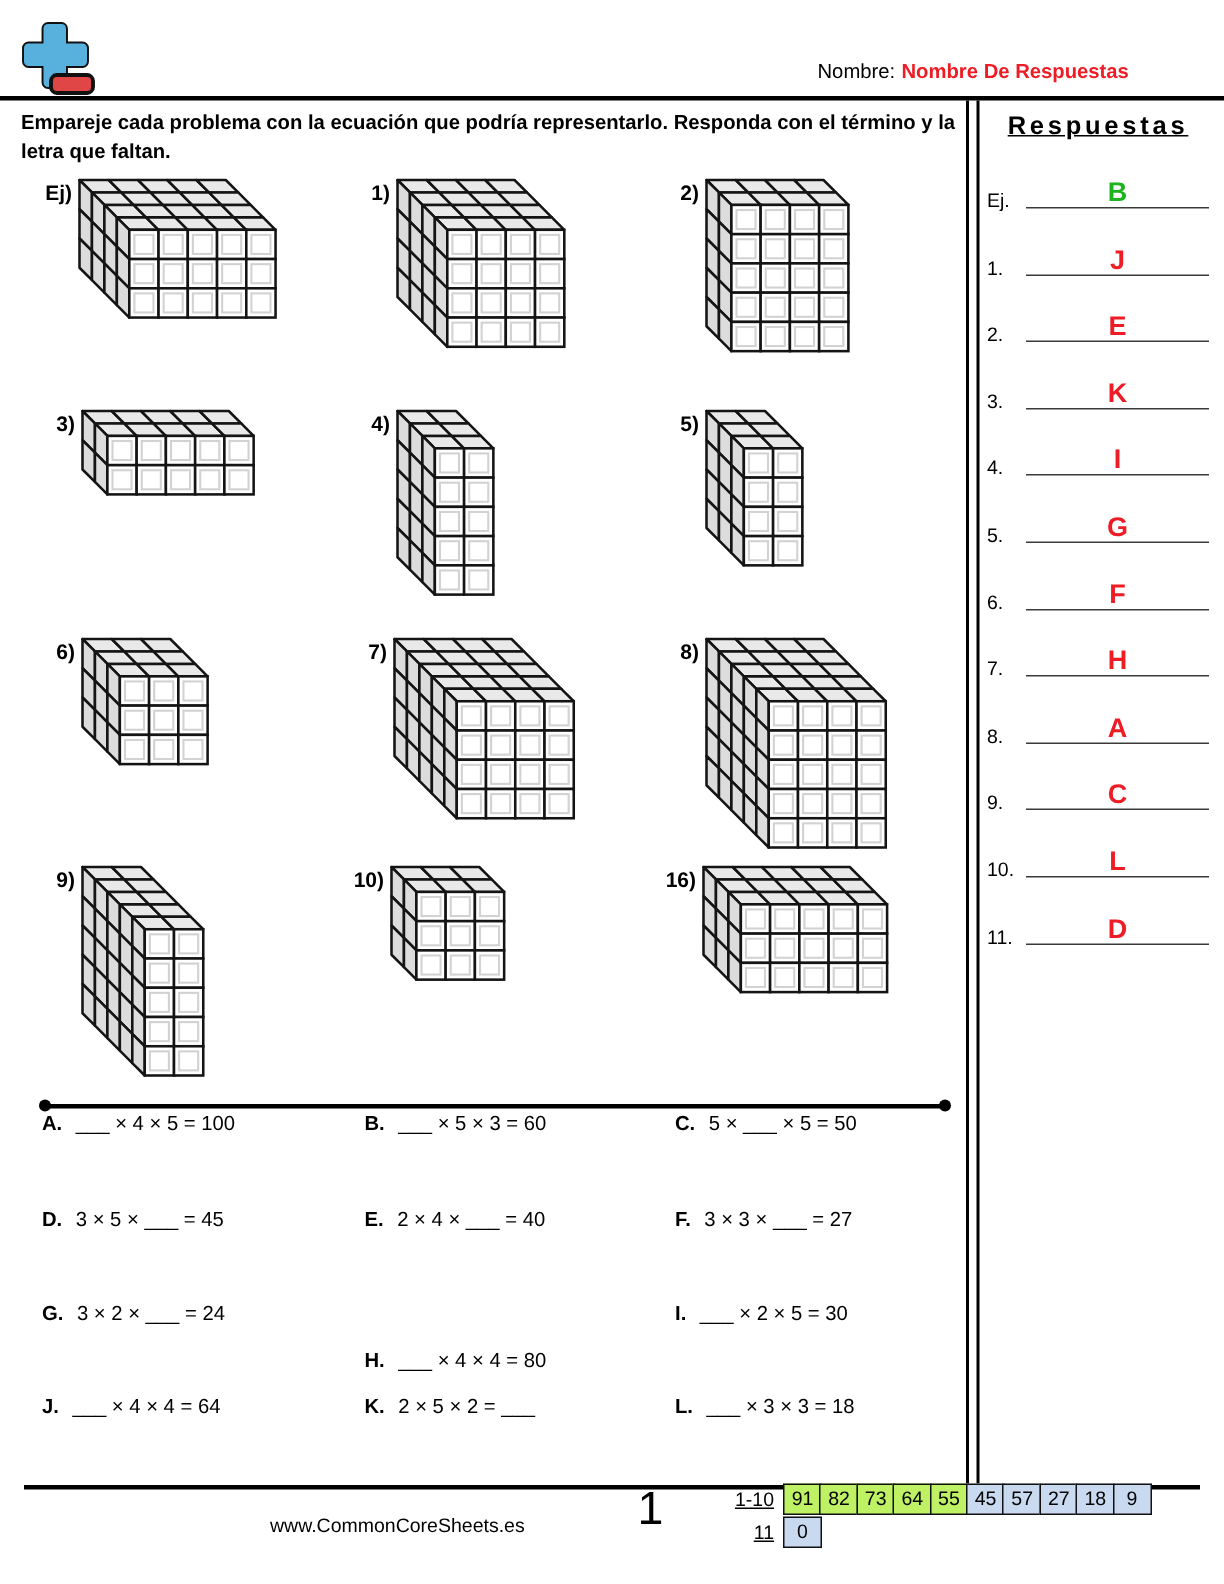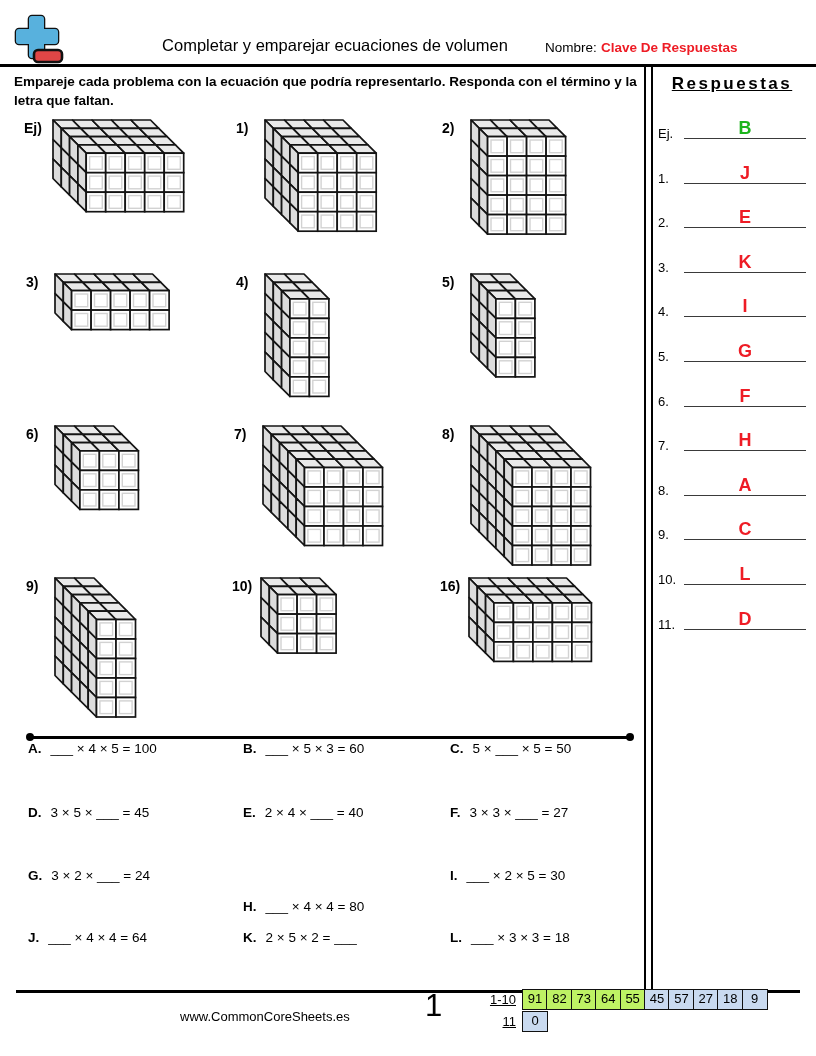--- a/index.html
+++ b/index.html
@@ -22,21 +22,21 @@
   #answers-title{left:652px;top:74px;width:160px;text-align:center;font-size:17px;font-weight:bold;
                  letter-spacing:2.5px;text-decoration:underline;}
   .answer-item{left:652px;width:160px;height:30px;}
   .ans-num{position:absolute;left:6px;bottom:-2px;font-size:13px;}
   .ans-line{position:absolute;left:32px;width:122px;bottom:0;border-bottom:1.7px solid #3a3a3a;}
   .ans-letter{position:absolute;left:32px;width:122px;bottom:2px;text-align:center;
               font-size:18px;font-weight:bold;line-height:1;}
 
   
   .figure{display:flex;align-items:flex-start;}
-  .fig-label{font-size:14px;font-weight:bold;margin-top:2px;margin-right:3px;min-width:24px;}
+  .fig-label{font-size:14px;font-weight:bold;margin-top:2px;margin-right:3px;min-width:24px;text-align:right;}
 
   
   #equations-divider{left:28px;top:736px;width:604px;height:2.5px;background:#000;}
   .eq-dot{position:absolute;top:-2.8px;width:8px;height:8px;border-radius:50%;background:#000;}
   .eq-dot.left{left:-2px;} .eq-dot.right{right:-2px;}
   .equation{font-size:13.5px;white-space:nowrap;}
   .eq-letter{font-weight:bold;margin-right:9px;}
 
   
   #footer-rule{left:16px;top:990px;width:784px;height:2.5px;background:#000;}
@@ -56,23 +56,22 @@
 
 <div id="page">
 
   <svg class="abs" id="plus-icon" style="left:13px;top:13px;" width="52" height="52" viewBox="0 0 52 52">
       <rect x="3" y="16" width="42" height="15" rx="3" fill="#58b1dd" stroke="#111" stroke-width="2.6"></rect>
       <rect x="16" y="3" width="15" height="42" rx="3" fill="#58b1dd" stroke="#111" stroke-width="2.6"></rect>
       <rect x="3" y="16" width="42" height="15" rx="3" fill="#58b1dd"></rect>
       <rect x="16" y="3" width="15" height="42" rx="3" fill="#58b1dd"></rect>
       <rect x="21" y="37" width="28" height="12" rx="4" fill="#e04646" stroke="#111" stroke-width="2.6"></rect>
     </svg>
-  <div class="abs" id="title">Completar y emparejar ecuaciones de volumen</div>
   <div class="abs" id="name-label">Nombre:</div>
-  <div class="abs" id="name-value" style="color: rgb(238, 28, 37);">Clave De Respuestas</div>
+  <div class="abs" id="name-value" style="color: rgb(238, 28, 37);">Nombre De Respuestas</div>
   <div class="abs" id="header-rule"></div>
 
   <div class="abs" id="instructions">Empareje cada problema con la ecuación que podría representarlo. Responda con el término y la letra que faltan.</div>
 
   <div id="figures">
       <div class="figure abs" style="left: 24px; top: 118px;">
         <span class="fig-label">Ej)</span>
         <svg width="135" height="96">
           <polygon points="10.3,10.3 29.8,10.3 21.5,2 2,2" fill="#e9e9e9" stroke="#141414" stroke-width="1.7" stroke-linejoin="round"></polygon>
           <polygon points="29.8,10.3 49.3,10.3 41,2 21.5,2" fill="#e9e9e9" stroke="#141414" stroke-width="1.7" stroke-linejoin="round"></polygon>

